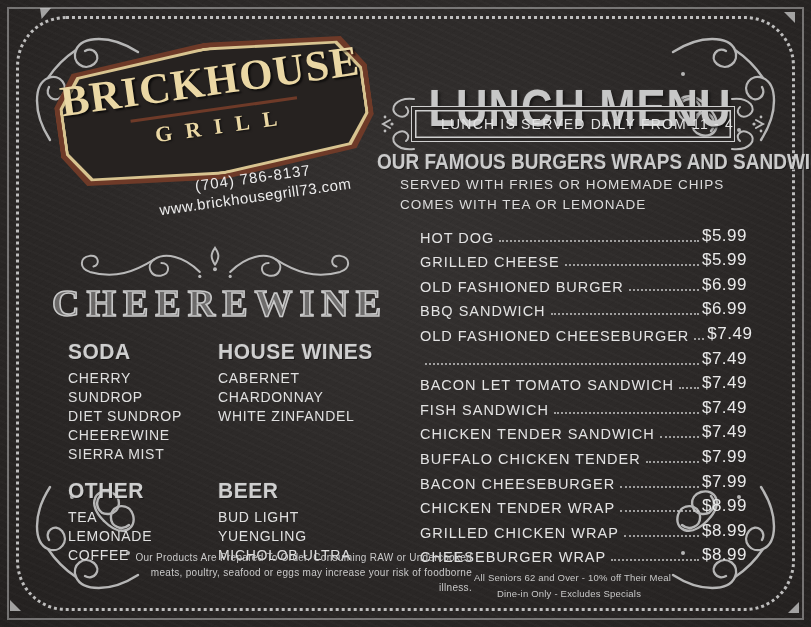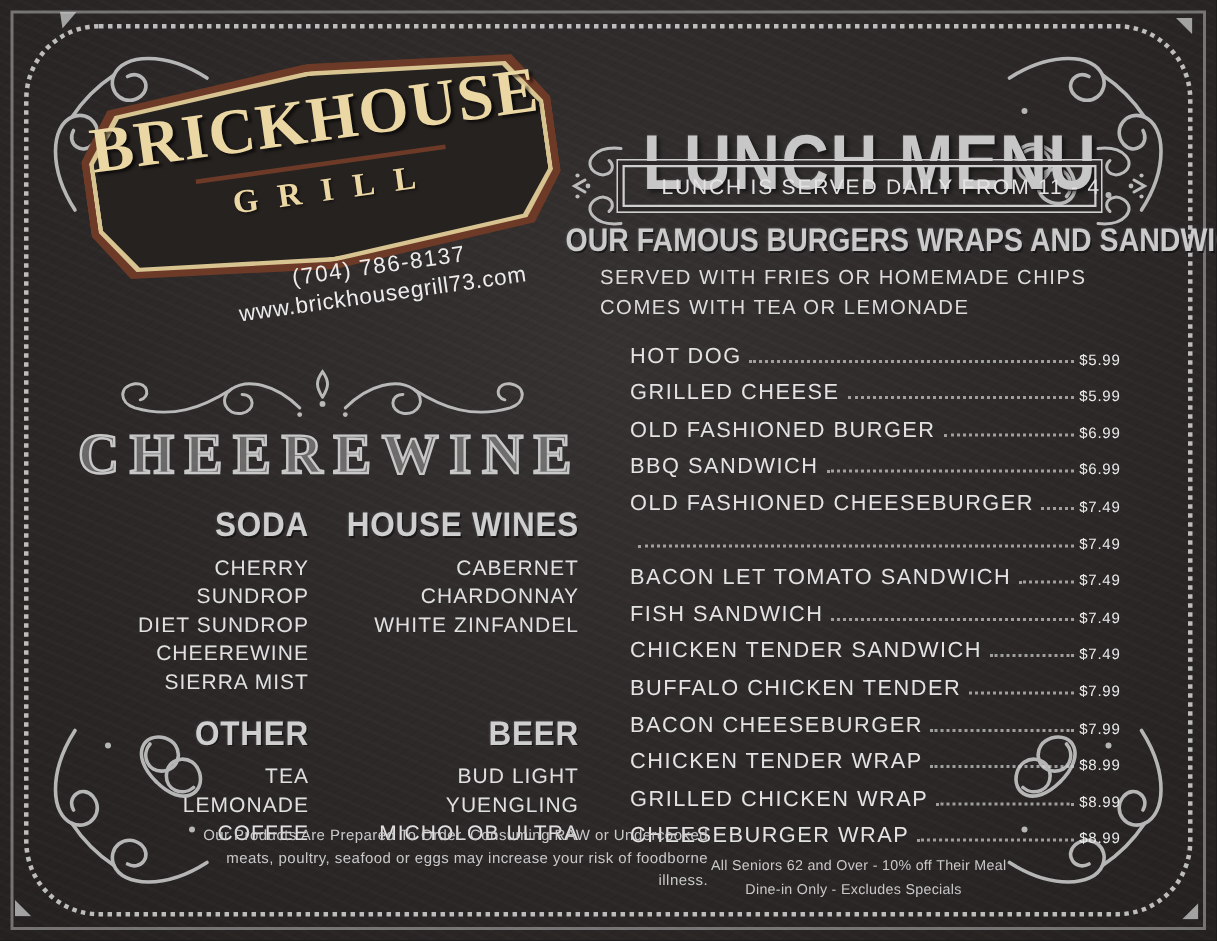--- a/index.html
+++ b/index.html
@@ -41,21 +41,21 @@
   .contact{position:absolute;left:116px;top:168px;width:276px;transform:rotate(-8deg);
     text-align:center;color:#ececec;z-index:3;}
   .contact .phone{font-size:15px;letter-spacing:1px;line-height:19px;}
   .contact .web{font-size:15px;letter-spacing:.5px;line-height:19px;}
 
   
   .bev-flourish{position:absolute;left:72px;top:243px;width:286px;height:40px;opacity:.9;}
   .bev-title{position:absolute;left:52px;top:281px;width:326px;text-align:center;
     font-family:"Liberation Serif", serif;font-weight:bold;font-size:38px;letter-spacing:7px;
     color:rgba(215,215,215,.14);-webkit-text-stroke:1.6px #c8c8c8;text-shadow:0 0 1px rgba(200,200,200,.3);}
-  .bev-grid{position:absolute;left:56px;width:330px;display:flex;text-align:right;}
+  .bev-grid{position:absolute;left:68px;width:330px;display:flex;}
   .row1{top:338px;}
   .row2{top:477px;}
   .bev-col1{width:150px;}
   .bev-col2{width:180px;}
   .bev-head{font-size:21px;font-weight:bold;color:#cfcfcf;letter-spacing:.5px;margin:0 0 7px 0;
     text-shadow:1px 1px 0 rgba(0,0,0,.5),0 0 2px rgba(255,255,255,.2);transform:scaleY(1.08);transform-origin:left top;}
   .bev-item{font-size:14px;letter-spacing:.7px;line-height:19px;color:#e0e0e0;}
 
   
   .lunch-title{position:absolute;left:398px;top:52px;width:364px;text-align:center;
@@ -73,21 +73,21 @@
     font-weight:bold;font-size:19px;color:#cbcbcb;letter-spacing:0;transform:scaleY(1.15);transform-origin:center top;
     text-shadow:1px 1px 0 rgba(0,0,0,.5),0 0 2px rgba(255,255,255,.2);white-space:nowrap;}
   .desc{position:absolute;left:400px;width:372px;text-align:left;font-size:13.5px;
     letter-spacing:1px;color:#dcdcdc;white-space:nowrap;}
   .d1{top:177px;}
   .d2{top:197px;}
   .menu-list{position:absolute;left:420px;top:221px;width:327px;}
   .mrow{display:flex;align-items:flex-end;height:24.6px;}
   .mname{font-size:14.5px;letter-spacing:1px;color:#e3e3e3;white-space:nowrap;}
   .leader{flex:1;border-bottom:2px dotted rgba(210,210,210,.7);margin:0 3px 4px 5px;min-width:10px;}
-  .mprice{font-size:10px;letter-spacing:.5px;color:#eaeaea;white-space:nowrap;}
+  .mprice{font-size:17px;letter-spacing:.5px;color:#eaeaea;white-space:nowrap;}
 
   
   .foot-left{position:absolute;left:128px;top:550px;width:344px;text-align:right;
     font-size:10px;letter-spacing:.3px;line-height:15px;color:#c9c9c9;}
   .foot-right{position:absolute;left:474px;top:570px;width:190px;text-align:center;
     font-size:9.5px;letter-spacing:.2px;line-height:16px;color:#c9c9c9;white-space:nowrap;}
 </style>
 </head>
 <body>
 

